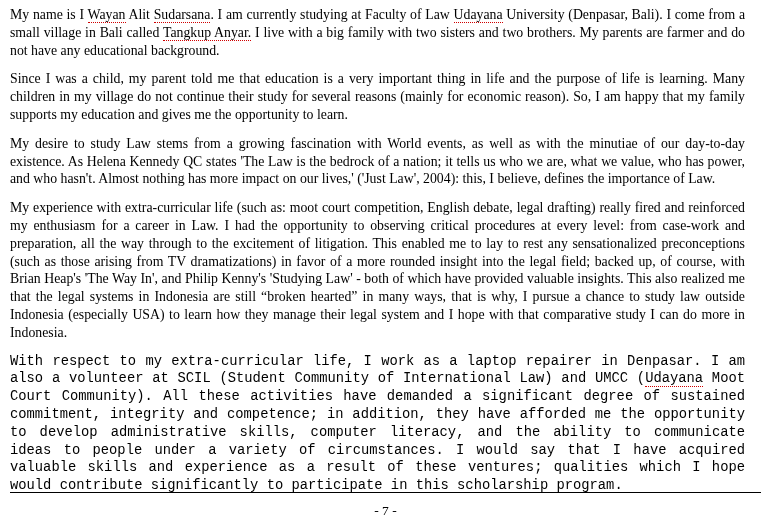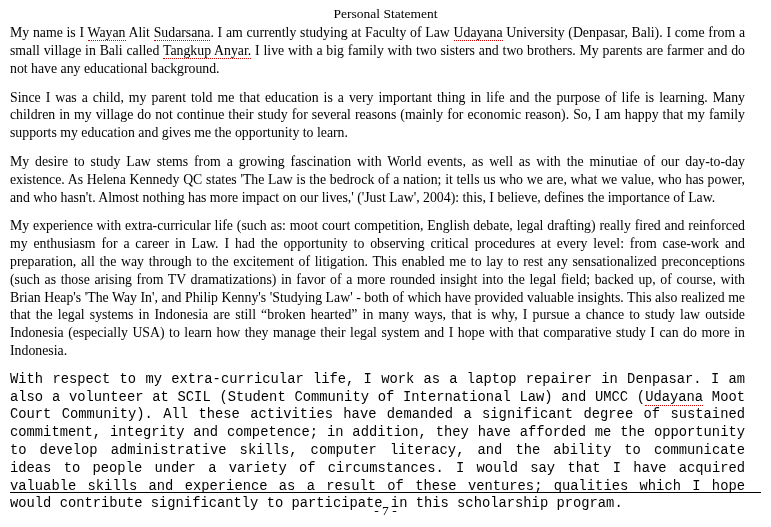--- a/index.html
+++ b/index.html
@@ -57,21 +57,20 @@
     bottom: 8px;
     text-align: center;
     font-size: 13.5px;
   }
 </style>
 </head>
 <body>
 
 <div class="page">
 
-  <div class="doc-title">Personal Statement</div>
 
   <p class="para">My name is I <span class="spell">Wayan</span> Alit <span class="spell">Sudarsana</span>. I am currently studying at Faculty of Law <span class="spell">Udayana</span> University (Denpasar, Bali). I come from a small village in Bali called <span class="spell">Tangkup Anyar.</span> I live with a big family with two sisters and two brothers. My parents are farmer and do not have any educational background.</p>
 
   <p class="para">Since I was a child, my parent told me that education is a very important thing in life and the purpose of life is learning. Many children in my village do not continue their study for several reasons (mainly for economic reason). So, I am happy that my family supports my education and gives me the opportunity to learn.</p>
 
   <p class="para">My desire to study Law stems from a growing fascination with World events, as well as with the minutiae of our day-to-day existence. As Helena Kennedy QC states 'The Law is the bedrock of a nation; it tells us who we are, what we value, who has power, and who hasn't. Almost nothing has more impact on our lives,' ('Just Law', 2004): this, I believe, defines the importance of Law.</p>
 
   <p class="para">My experience with extra-curricular life (such as: moot court competition, English debate, legal drafting) really fired and reinforced my enthusiasm for a career in Law. I had the opportunity to observing critical procedures at every level: from case-work and preparation, all the way through to the excitement of litigation. This enabled me to lay to rest any sensationalized preconceptions (such as those arising from TV dramatizations) in favor of a more rounded insight into the legal field; backed up, of course, with Brian Heap's 'The Way In', and Philip Kenny's 'Studying Law' - both of which have provided valuable insights. This also realized me that the legal systems in Indonesia are still “broken hearted” in many ways, that is why, I pursue a chance to study law outside Indonesia (especially USA) to learn how they manage their legal system and I hope with that comparative study I can do more in Indonesia.</p>
 
   <p class="para">With respect to my extra-curricular life, I work as a laptop repairer in Denpasar. I am also a volunteer at SCIL (Student Community of International Law) and UMCC (<span class="spell">Udayana</span> Moot Court Community). All these activities have demanded a significant degree of sustained commitment, integrity and competence; in addition, they have afforded me the opportunity to develop administrative skills, computer literacy, and the ability to communicate ideas to people under a variety of circumstances. I would say that I have acquired valuable skills and experience as a result of these ventures; qualities which I hope would contribute significantly to participate in this scholarship program.</p>

